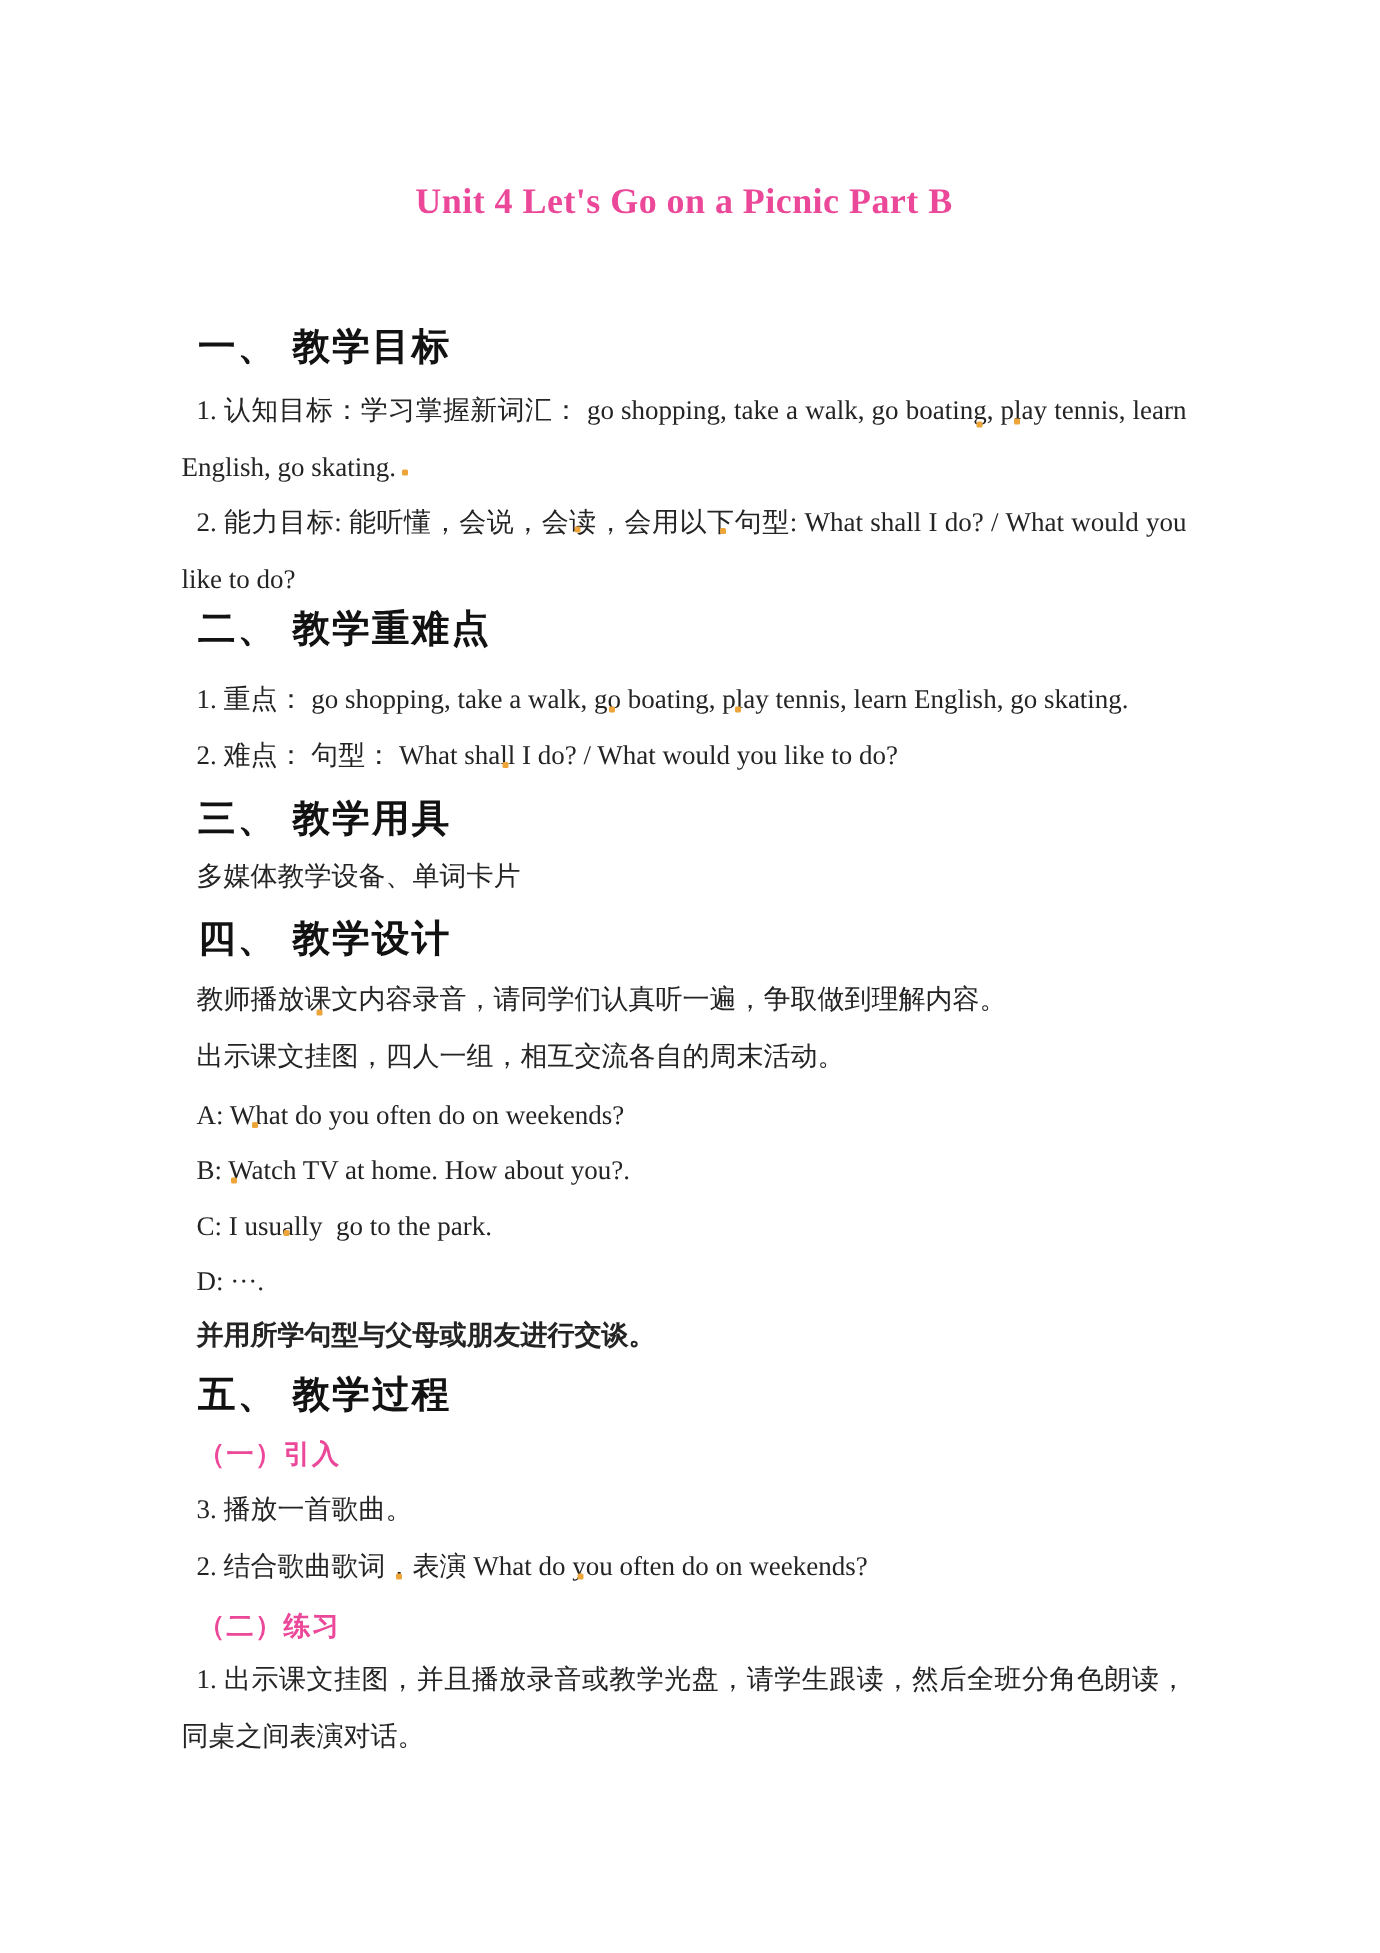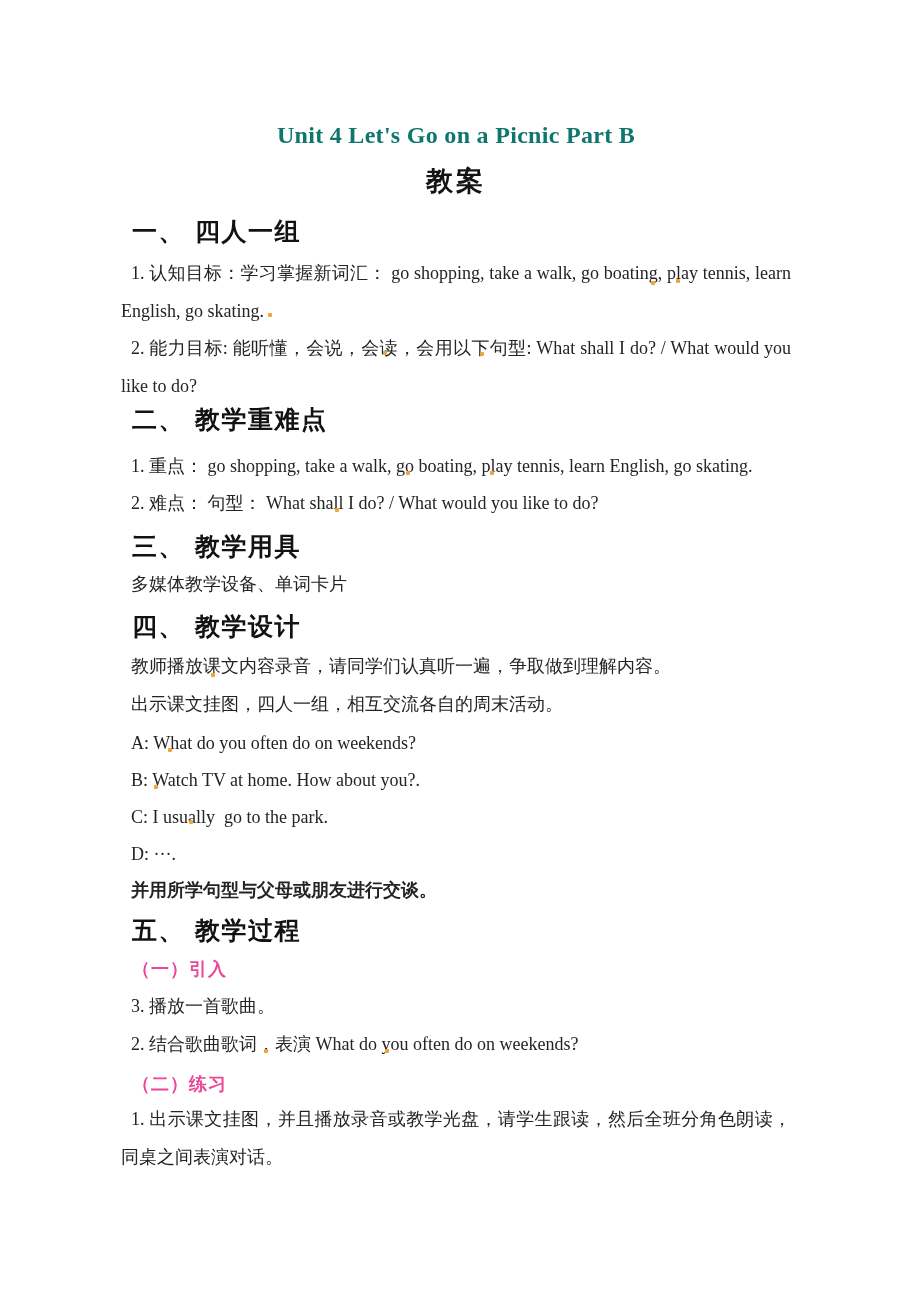--- a/index.html
+++ b/index.html
@@ -25,21 +25,21 @@
     color: #212121;
     box-sizing: border-box;
   }
   .b-title {
     text-align: center;
     font-family: "Liberation Serif", "DejaVu Serif", serif;
     font-weight: bold;
     font-size: 24px;
     line-height: 32px;
     letter-spacing: 0.3px;
-    color: #0f766e;
+    color: #ec4899;
   }
   .b-subtitle {
     text-align: center;
     font-family: "Liberation Sans", "DejaVu Sans", sans-serif;
     font-weight: bold;
     font-size: 27px;
     line-height: 34px;
     letter-spacing: 3px;
     color: #141414;
   }
@@ -85,23 +85,22 @@
     border-radius: 1px;
     z-index: 3;
   }
 </style>
 </head>
 <body>
 
 <div class="page">
   <div class="content">
     <div class="block b-title" style="top:119px">Unit 4 Let's Go on a Picnic Part B</div>
-    <div class="block b-subtitle" style="top:164px">教案</div>
     <div id="blocks-root">
-        <div class="block b-heading" style="top: 214px;"><span class="hnum">一、</span><span>四人一组</span></div>
+        <div class="block b-heading" style="top: 214px;"><span class="hnum">一、</span><span>教学目标</span></div>
         <div class="block b-para" style="top: 255px;">1. 认知目标：学习掌握新词汇： go shopping, take a walk, go boating, play tennis, learn English, go skating.</div>
         <div class="block b-para" style="top: 330px;">2. 能力目标: 能听懂，会说，会读，会用以下句型: What shall I do? / What would you like to do?</div>
         <div class="block b-heading" style="top: 402px;"><span class="hnum">二、</span><span>教学重难点</span></div>
         <div class="block b-line" style="top: 448px;">1. 重点： go shopping, take a walk, go boating, play tennis, learn English, go skating.</div>
         <div class="block b-line" style="top: 485px;">2. 难点： 句型： What shall I do? / What would you like to do?</div>
         <div class="block b-heading" style="top: 529px;"><span class="hnum">三、</span><span>教学用具</span></div>
         <div class="block b-line" style="top: 566px;">多媒体教学设备、单词卡片</div>
         <div class="block b-heading" style="top: 609px;"><span class="hnum">四、</span><span>教学设计</span></div>
         <div class="block b-line" style="top: 648px;">教师播放课文内容录音，请同学们认真听一遍，争取做到理解内容。</div>
         <div class="block b-line" style="top: 686px;">出示课文挂图，四人一组，相互交流各自的周末活动。</div>

